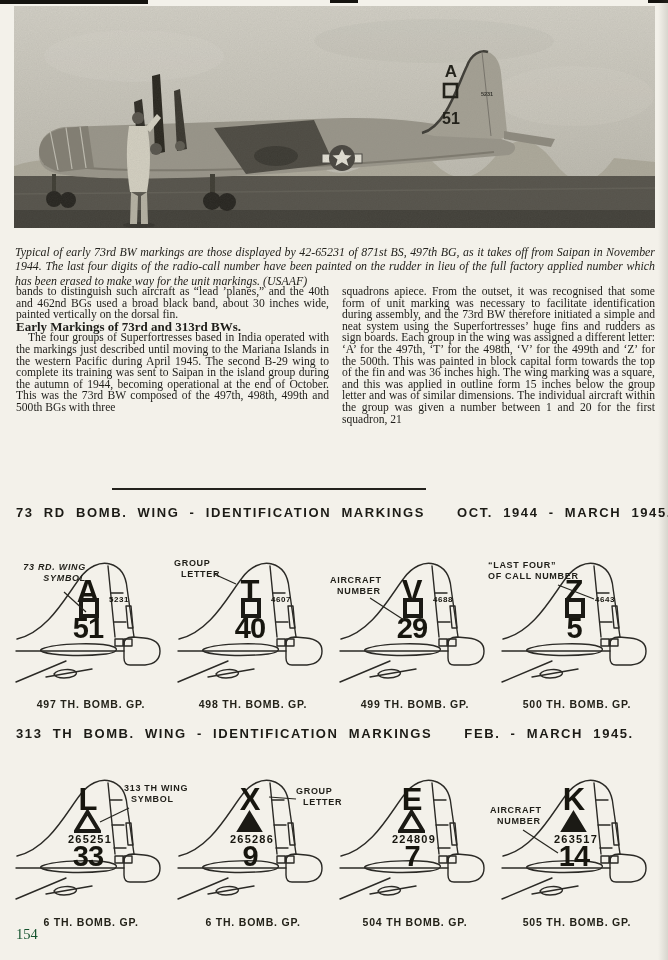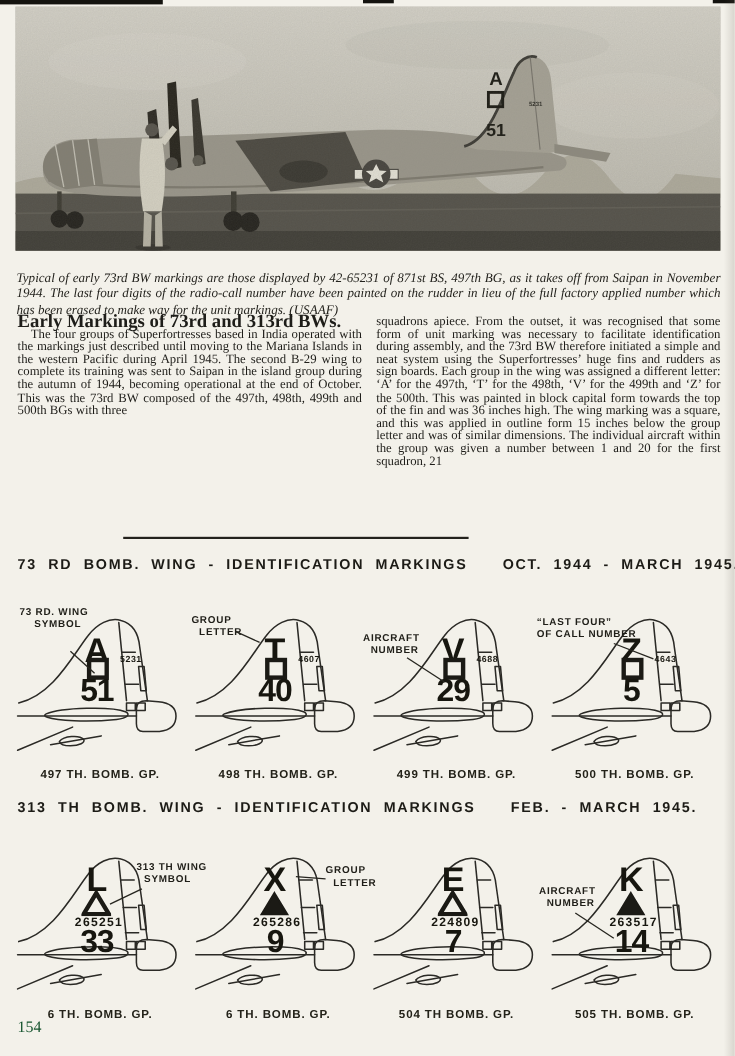--- a/index.html
+++ b/index.html
@@ -19,21 +19,21 @@
   .caption{
     position:absolute;left:15px;top:233px;width:640px;
     font-style:italic;font-size:11.9px;line-height:14.6px;text-align:justify;color:#24231e;
   }
   
   .col{position:absolute;top:286px;width:313px;font-size:11.6px;line-height:11.6px;text-align:justify;}
   .col1{left:16px;}
   .col2{left:342px;}
   .col p{margin:0;}
   .col .p-indent{text-indent:12px;}
-  .subhead{font-weight:bold;margin:11px 0 1px 0;font-size:17px;}
+  .subhead{font-weight:bold;margin:11px 0 1px 0;font-size:13px;}
   .article-rule{position:absolute;left:112px;top:488px;width:314px;height:2px;background:#23221d;}
   
   .diag-heading{
     position:absolute;left:16px;width:640px;
     font-family:"Liberation Sans", sans-serif;font-weight:bold;font-size:13px;
     letter-spacing:1.6px;word-spacing:5px;color:#1c1b16;white-space:nowrap;
   }
   .diag-heading .dates{margin-left:32px;}
   #heading-73{top:505px;}
   #heading-313{top:726px;}
@@ -166,20 +166,21 @@
       <path d="M117 186 L 116 218 L 123 218 L 124 190 Z M127 190 L 127 218 L 134 218 L 133 186 Z" fill="#b9b5a6"></path>
     </g>
 
     <rect x="0" y="0" width="641" height="222" filter="url(#grain)" opacity=".16"></rect>
   </svg>
 </div>
 
 <p class="caption">Typical of early 73rd BW markings are those displayed by 42-65231 of 871st BS, 497th BG, as it takes off from Saipan in November 1944. The last four digits of the radio-call number have been painted on the rudder in lieu of the full factory applied number which has been erased to make way for the unit markings. (USAAF)</p>
 
 <div class="col col1">
+  <p>bands to distinguish such aircraft as “lead ’planes,” and the 40th and 462nd BGs used a broad black band, about 30 inches wide, painted vertically on the dorsal fin.</p>
   <p class="subhead">Early Markings of 73rd and 313rd BWs.</p>
   <p class="p-indent">The four groups of Superfortresses based in India operated with the markings just described until moving to the Mariana Islands in the western Pacific during April 1945. The second B-29 wing to complete its training was sent to Saipan in the island group during the autumn of 1944, becoming operational at the end of October. This was the 73rd BW composed of the 497th, 498th, 499th and 500th BGs with three</p>
 </div>
 <div class="col col2">
   <p>squadrons apiece. From the outset, it was recognised that some form of unit marking was necessary to facilitate identification during assembly, and the 73rd BW therefore initiated a simple and neat system using the Superfortresses’ huge fins and rudders as sign boards. Each group in the wing was assigned a different letter: ‘A’ for the 497th, ‘T’ for the 498th, ‘V’ for the 499th and ‘Z’ for the 500th. This was painted in block capital form towards the top of the fin and was 36 inches high. The wing marking was a square, and this was applied in outline form 15 inches below the group letter and was of similar dimensions. The individual aircraft within the group was given a number between 1 and 20 for the first squadron, 21</p>
 </div>
 
 <div class="article-rule"></div>
 
 <div class="diag-heading" id="heading-73">
@@ -204,21 +205,21 @@
         <path d="M 2 124 L 52 103"></path>
         <path d="M 40 116 C 44 111 58 110 62 114 C 64 117 58 120 50 120 C 45 120 41 119 40 116 Z"></path>
         <path d="M 32 119 L 78 111"></path>
       </g>
     </svg>
     <div class="mark mark-letter">A</div>
     <div class="sq"></div>
 
     <div class="mark mark-serial">5231</div>
     <div class="mark mark-number">51</div>
-    <div class="anno" style="left: 2px; top: 9px; width: 74px; text-align: center;">
+    <div class="anno" style="left: 2px; top: 20px; width: 74px; text-align: right; font-style: italic;">
         <span>73 RD. WING</span>
         <span>SYMBOL</span>
       </div>
     <svg class="leader">
         <line x1="54" y1="50" x2="76" y2="70"></line>
       </svg>
     <div class="tail-caption">497 TH. BOMB. GP.</div>
   </div>
     <div class="tail-cell row1 sym-square">
     <svg class="tail-svg" viewBox="0 0 150 140">

